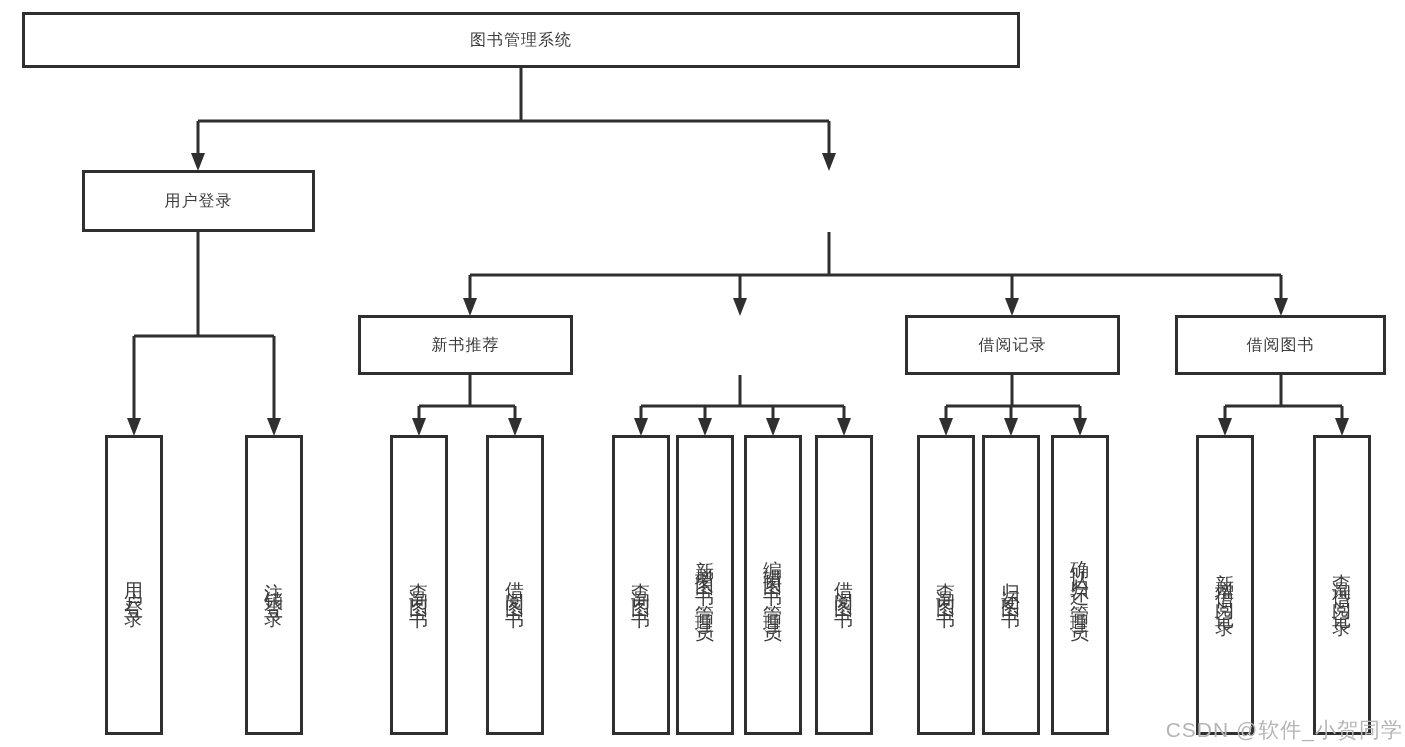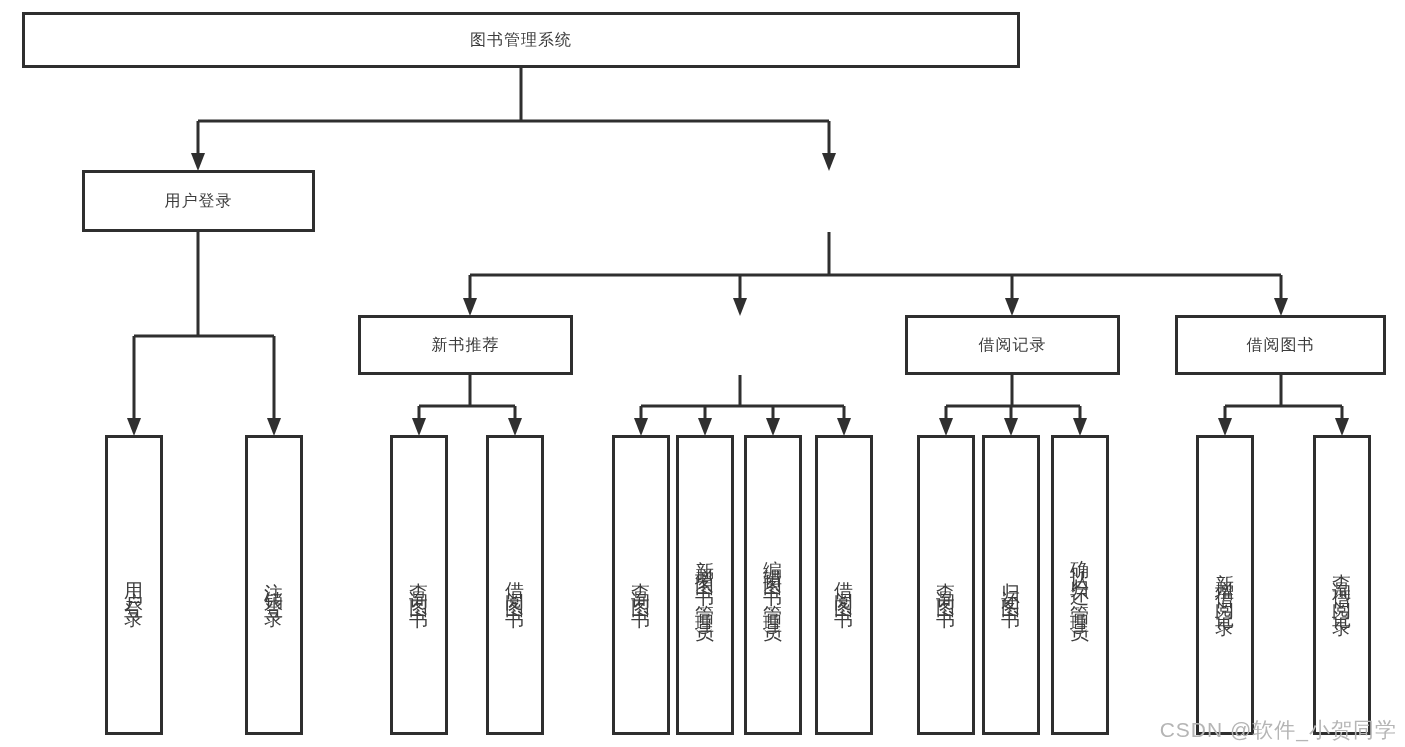--- a/index.html
+++ b/index.html
@@ -34,21 +34,21 @@
     width:58px;top:435px;height:300px;
   }
   .node.v span{
     writing-mode:vertical-lr;
     text-orientation:upright;
     letter-spacing:9px;
     line-height:1;
   }
   .watermark{
     position:absolute;
-    right:8px;bottom:3px;
+    right:2px;bottom:3px;
     font-size:21px;
     color:var(--watermark);
     letter-spacing:1px;
     pointer-events:none;
   }
 </style>
 </head>
 <body>
 
 <div class="canvas">

